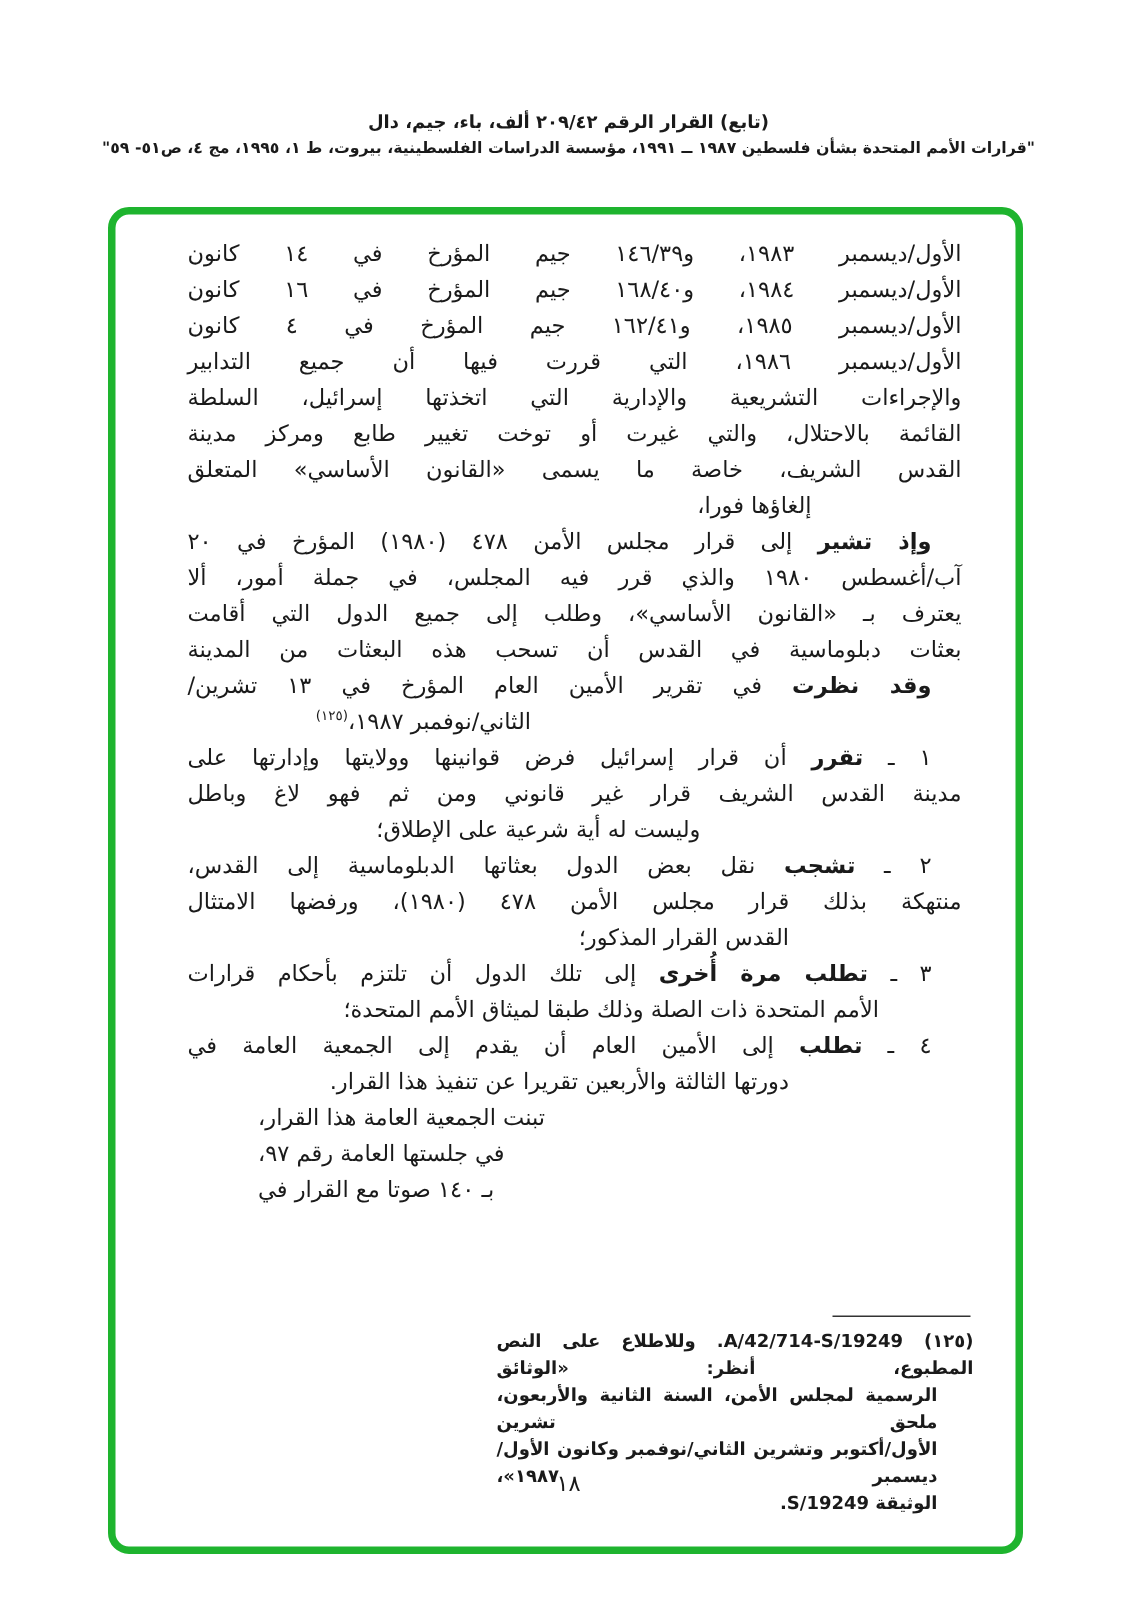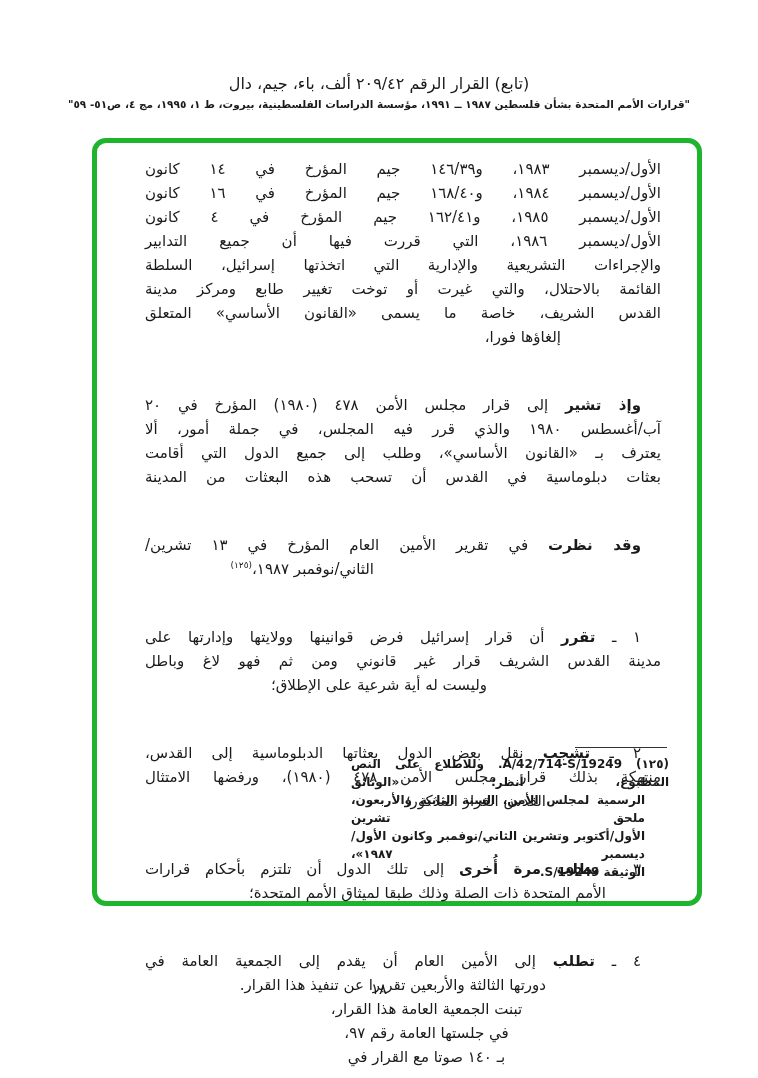--- a/index.html
+++ b/index.html
@@ -1,30 +1,30 @@
 <!DOCTYPE html>
 <html lang="ar"><head>
 <meta charset="utf-8">
 <style>
   html,body{margin:0;padding:0;background:#ffffff;}
   .page{position:relative;width:758px;height:1078px;background:#ffffff;
         font-family:"DejaVu Sans",sans-serif;color:#1a1a1a;overflow:hidden;}
 
   .header{position:absolute;top:74px;left:0;width:100%;text-align:center;direction:rtl;}
-  .h-title{font-size:16px;font-weight:normal;}
+  .h-title{font-size:12px;font-weight:bold;}
   .h-cite{margin-top:5px;font-size:10.5px;font-weight:bold;}
 
-  .greenbox{position:absolute;left:92px;top:138px;width:610px;height:768px;
+  .greenbox{position:absolute;left:72px;top:138px;width:610px;height:898px;
             box-sizing:border-box;border:5px solid #1eb42e;border-radius:14px;background:#ffffff;}
 
   .body-col{position:absolute;top:14px;right:36px;left:48px;direction:rtl;}
   .line{font-size:15px;line-height:24px;text-align:right;}
   .line.just{text-align:justify;text-align-last:justify;}
-  .line.ind{text-indent:20px;margin-top:44px;}
-  .line.la{text-align:center;padding-left:47px;}
+  .line.ind{text-indent:20px;}
+  .line.la{text-align:left;padding-left:47px;}
   .line b{font-weight:bold;}
   .line sup{font-size:9px;vertical-align:6px;line-height:0;}
 
   .footnote{position:absolute;right:28px;bottom:20px;width:318px;direction:rtl;font-weight:bold;}
   .fn-rule{width:92px;border-top:1.5px solid #333;margin:0 2px 7px auto;}
   .fn-line{font-size:12px;line-height:18px;text-align:right;}
   .fn-line.just{text-align:justify;text-align-last:justify;}
   .fn-line.cont{padding-right:24px;}
 
   .pagenum{position:absolute;top:980px;left:0;width:100%;text-align:center;

